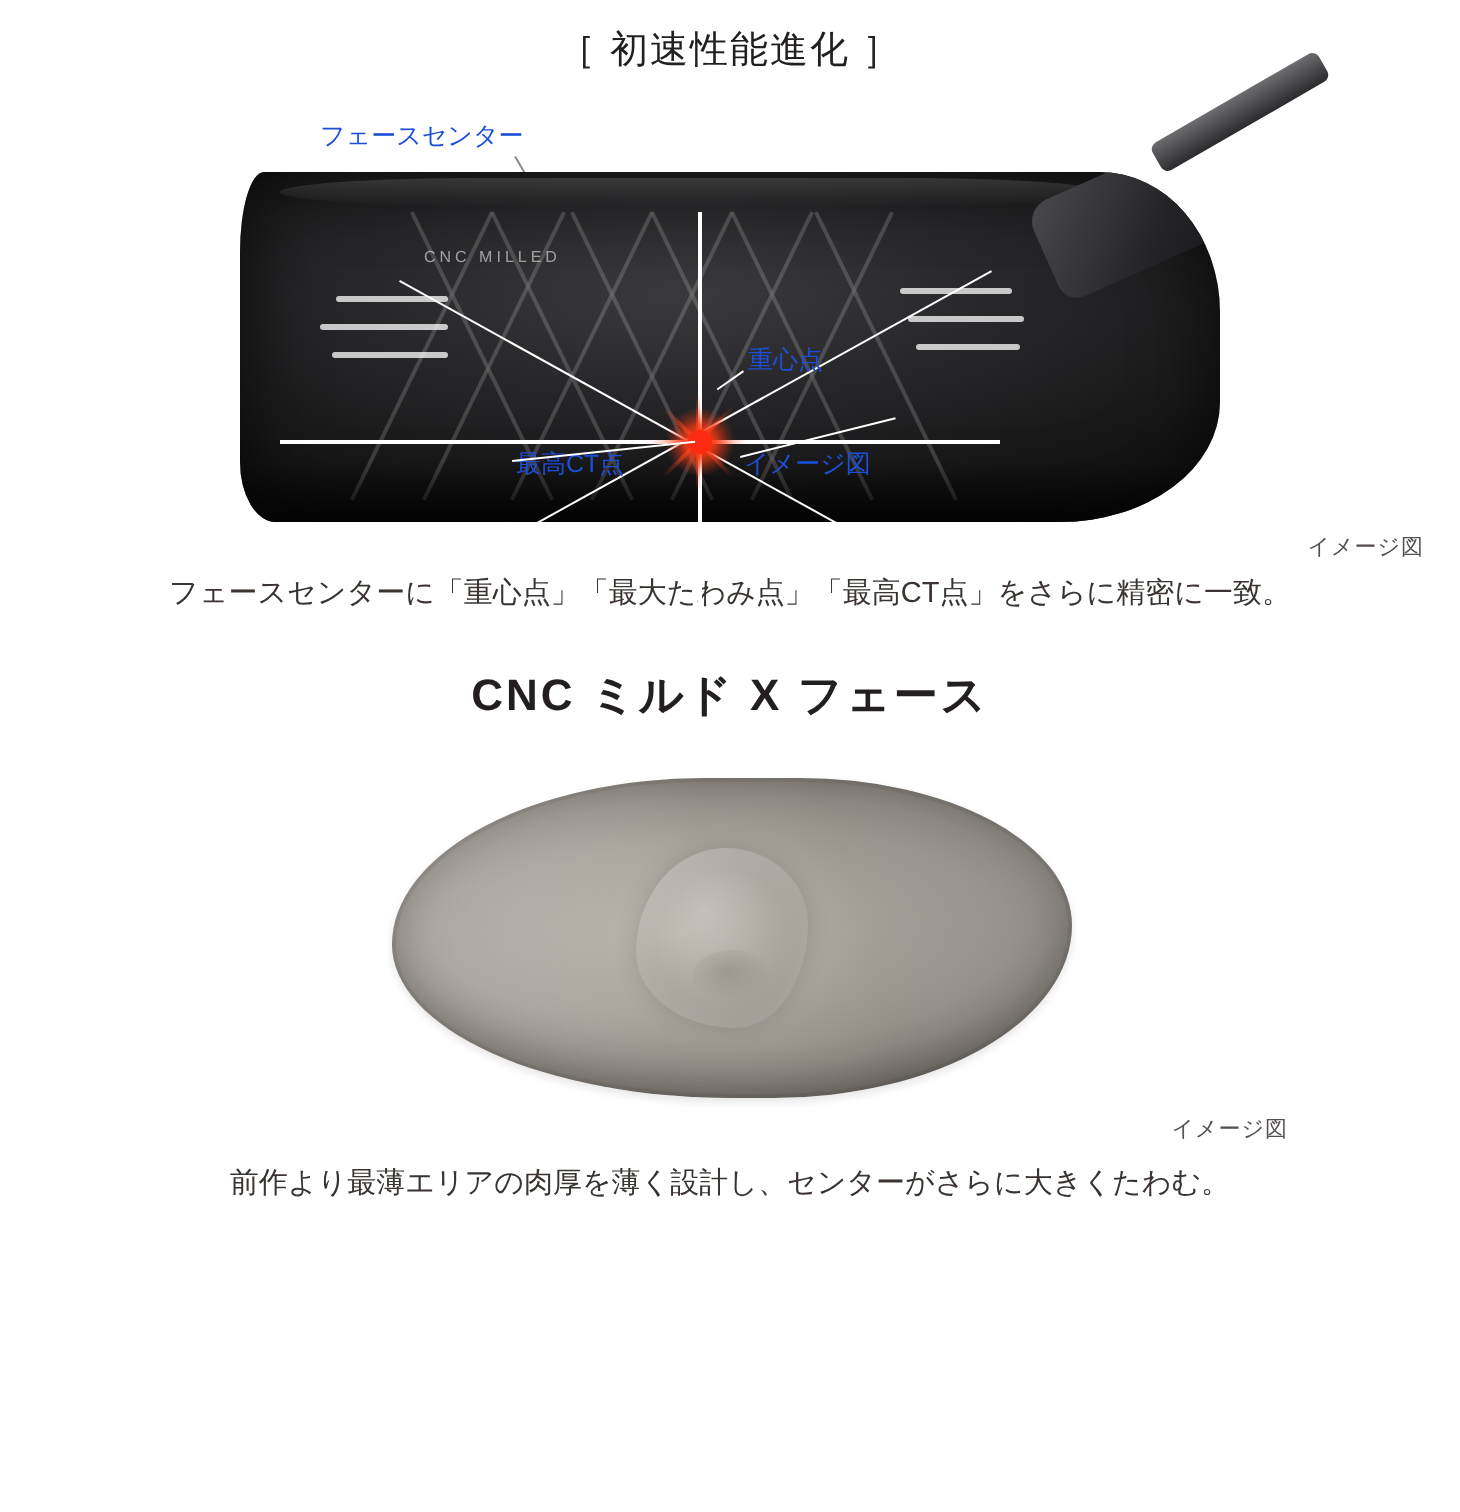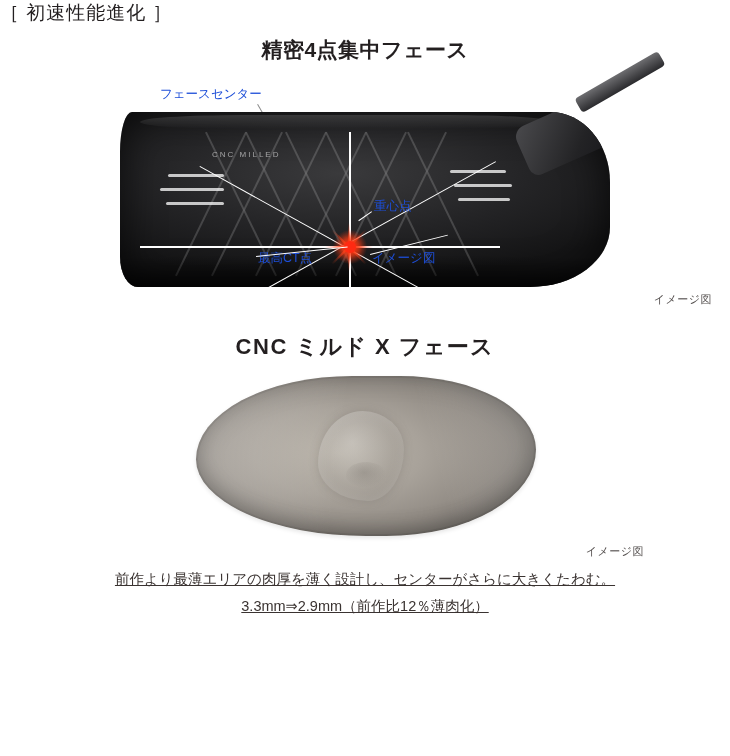--- a/index.html
+++ b/index.html
@@ -16,42 +16,43 @@
     overflow: hidden;
   }
   .page {
     position: relative;
     width: 730px;
     height: 756px;
   }
 
   
   .section-title {
-    text-align: left;
+    text-align: center;
     font-size: 19px;
     letter-spacing: 1px;
     font-weight: normal;
     margin: 0;
+    padding-top: 12px;
     color: #231f20;
   }
   .section-subtitle {
     text-align: center;
     font-size: 21px;
     font-weight: bold;
     margin: 0;
     padding-top: 10px;
     letter-spacing: 0.5px;
     color: #231f20;
   }
   .section-title-2 {
     text-align: center;
     font-size: 22px;
     font-weight: bold;
     letter-spacing: 1.5px;
-    margin: 4px;
+    margin: 16px;
     color: #231f20;
   }
 
   
   .fig1-wrap {
     position: relative;
     width: 730px;
     height: 240px;
     margin-top: 6px;
   }
@@ -306,30 +307,28 @@
     box-shadow: inset 0 0 0 2px rgba(0,0,0,.06), inset 0 -8px 18px rgba(0,0,0,.16);
   }
 
   .footer-text {
     text-align: center;
     font-size: 14.5px;
     line-height: 1.85;
     color: #3a3331;
     margin: 0;
     padding: 0 30px;
-    text-decoration: underline;
   }
 </style>
 </head>
 <body>
 
 <div class="page">
 
   <h1 class="section-title">［ 初速性能進化 ］</h1>
-  <h2 class="section-subtitle">精密4点集中フェース</h2>
 
   <div class="fig1-wrap">
 
     <div class="callout-top">フェースセンター</div>
 
     <div class="leader-dark" style="left:258px; top:34px; width:122px; background:#8a8a8a; transform: rotate(60deg);"></div>
 
     <div class="head-box">
 
       <div class="head-crown">
@@ -388,30 +387,30 @@
 
     <div class="lbl" style="left:258px; top:180px;">最高CT点</div>
     <div class="leader" style="left:256px; top:186px; width:92px; transform: rotate(-6deg);"></div>
 
     <div class="lbl" style="left:372px; top:180px;">イメージ図</div>
     <div class="leader" style="left:370px; top:184px; width:80px; transform: rotate(-14deg);"></div>
 
     <div class="image-note" style="right:18px; top:222px;">イメージ図</div>
   </div>
 
+  <p class="body-text">フェースセンターに「重心点」「最大たわみ点」「最高CT点」をさらに精密に一致。</p>
 
   <h2 class="section-title-2" style="margin-top:22px;">CNC ミルド X フェース</h2>
 
   <div class="fig2-wrap">
     <div class="faceplate">
       <div class="sheen"></div>
       <div class="sheen2"></div>
       <div class="bulge"></div>
       <div class="dimple"></div>
       <div class="edge-dark"></div>
     </div>
     <div class="image-note" style="right:86px; top:178px;">イメージ図</div>
   </div>
 
   <p class="footer-text">前作より最薄エリアの肉厚を薄く設計し、センターがさらに大きくたわむ。</p>
-  <p class="footer-text">3.3mm⇒2.9mm（前作比12％薄肉化）</p>
 
 </div>
 
 </body></html>

